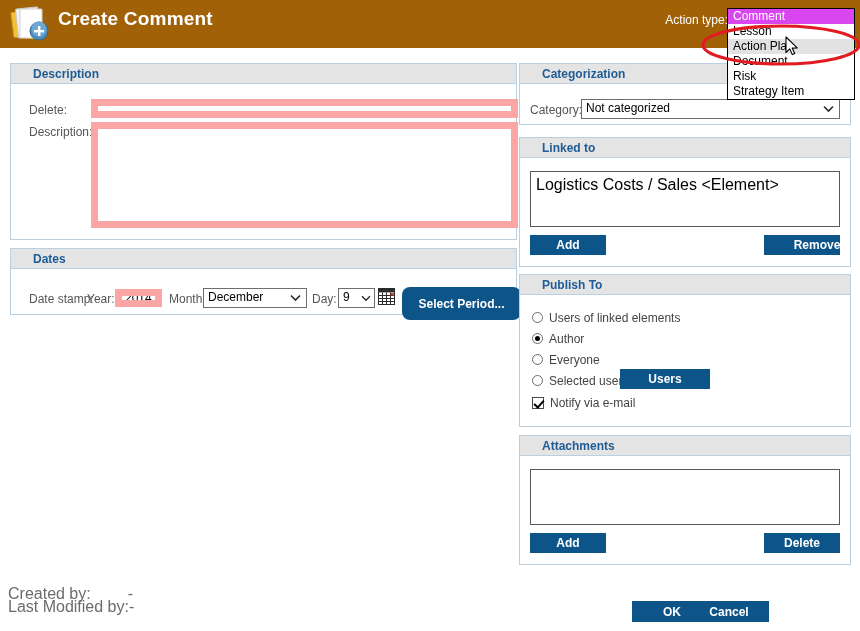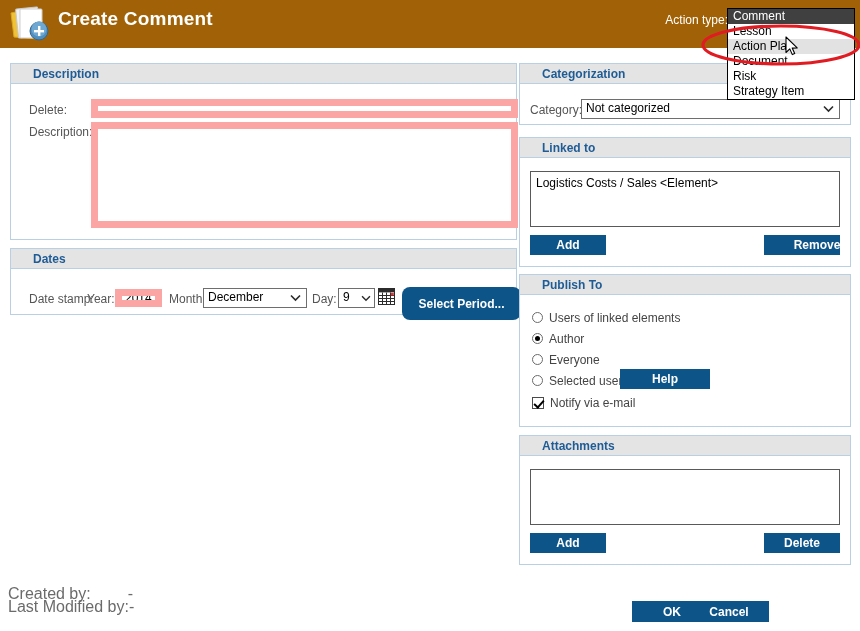--- a/index.html
+++ b/index.html
@@ -59,21 +59,21 @@
   }
   .dd-item {
     height: 15px;
     line-height: 15px;
     padding: 0 2px 0 5px;
     font-size: 12px;
     color: #000000;
     white-space: nowrap;
   }
   .dd-item.selected {
-    background: #404040;
+    background: #d946ef;
     color: #ffffff;
   }
   .dd-item.hovered {
     background: #e2e2e2;
     color: #000000;
   }
 
   
   .panel {
     position: absolute;
@@ -140,21 +140,21 @@
     cursor: pointer;
     line-height: 1;
     display: flex;
     align-items: center;
     justify-content: center;
   }
 
   .listbox {
     border: 1px solid #595959;
     background: #ffffff;
-    font-size: 12px;
+    font-size: 16px;
     color: #000000;
     padding: 4px 5px;
     overflow: hidden;
   }
 
   .radio-row {
     display: flex;
     align-items: center;
     height: 21px;
   }
@@ -350,21 +350,21 @@
       <div class="radio-row" style="position:absolute; left:12px; top:54px;">
         <span class="radio"></span>
         <span class="radio-label">Everyone</span>
       </div>
 
       <div class="radio-row" style="position:absolute; left:12px; top:75px;">
         <span class="radio"></span>
         <span class="radio-label">Selected users</span>
       </div>
 
-      <button class="btn" style="position:absolute; left:100px; top:74px; width:90px; height:20px;">Help</button>
+      <button class="btn" style="position:absolute; left:100px; top:74px; width:90px; height:20px;">Users</button>
 
       <div class="radio-row" style="position:absolute; left:12px; top:97px;">
         <span class="checkbox on"></span>
         <span class="radio-label">Notify via e-mail</span>
       </div>
     </div>
   </div>
 
   <div class="panel" style="left:519px; top:435px; width:332px; height:130px;">
     <div class="panel-head">Attachments</div>

